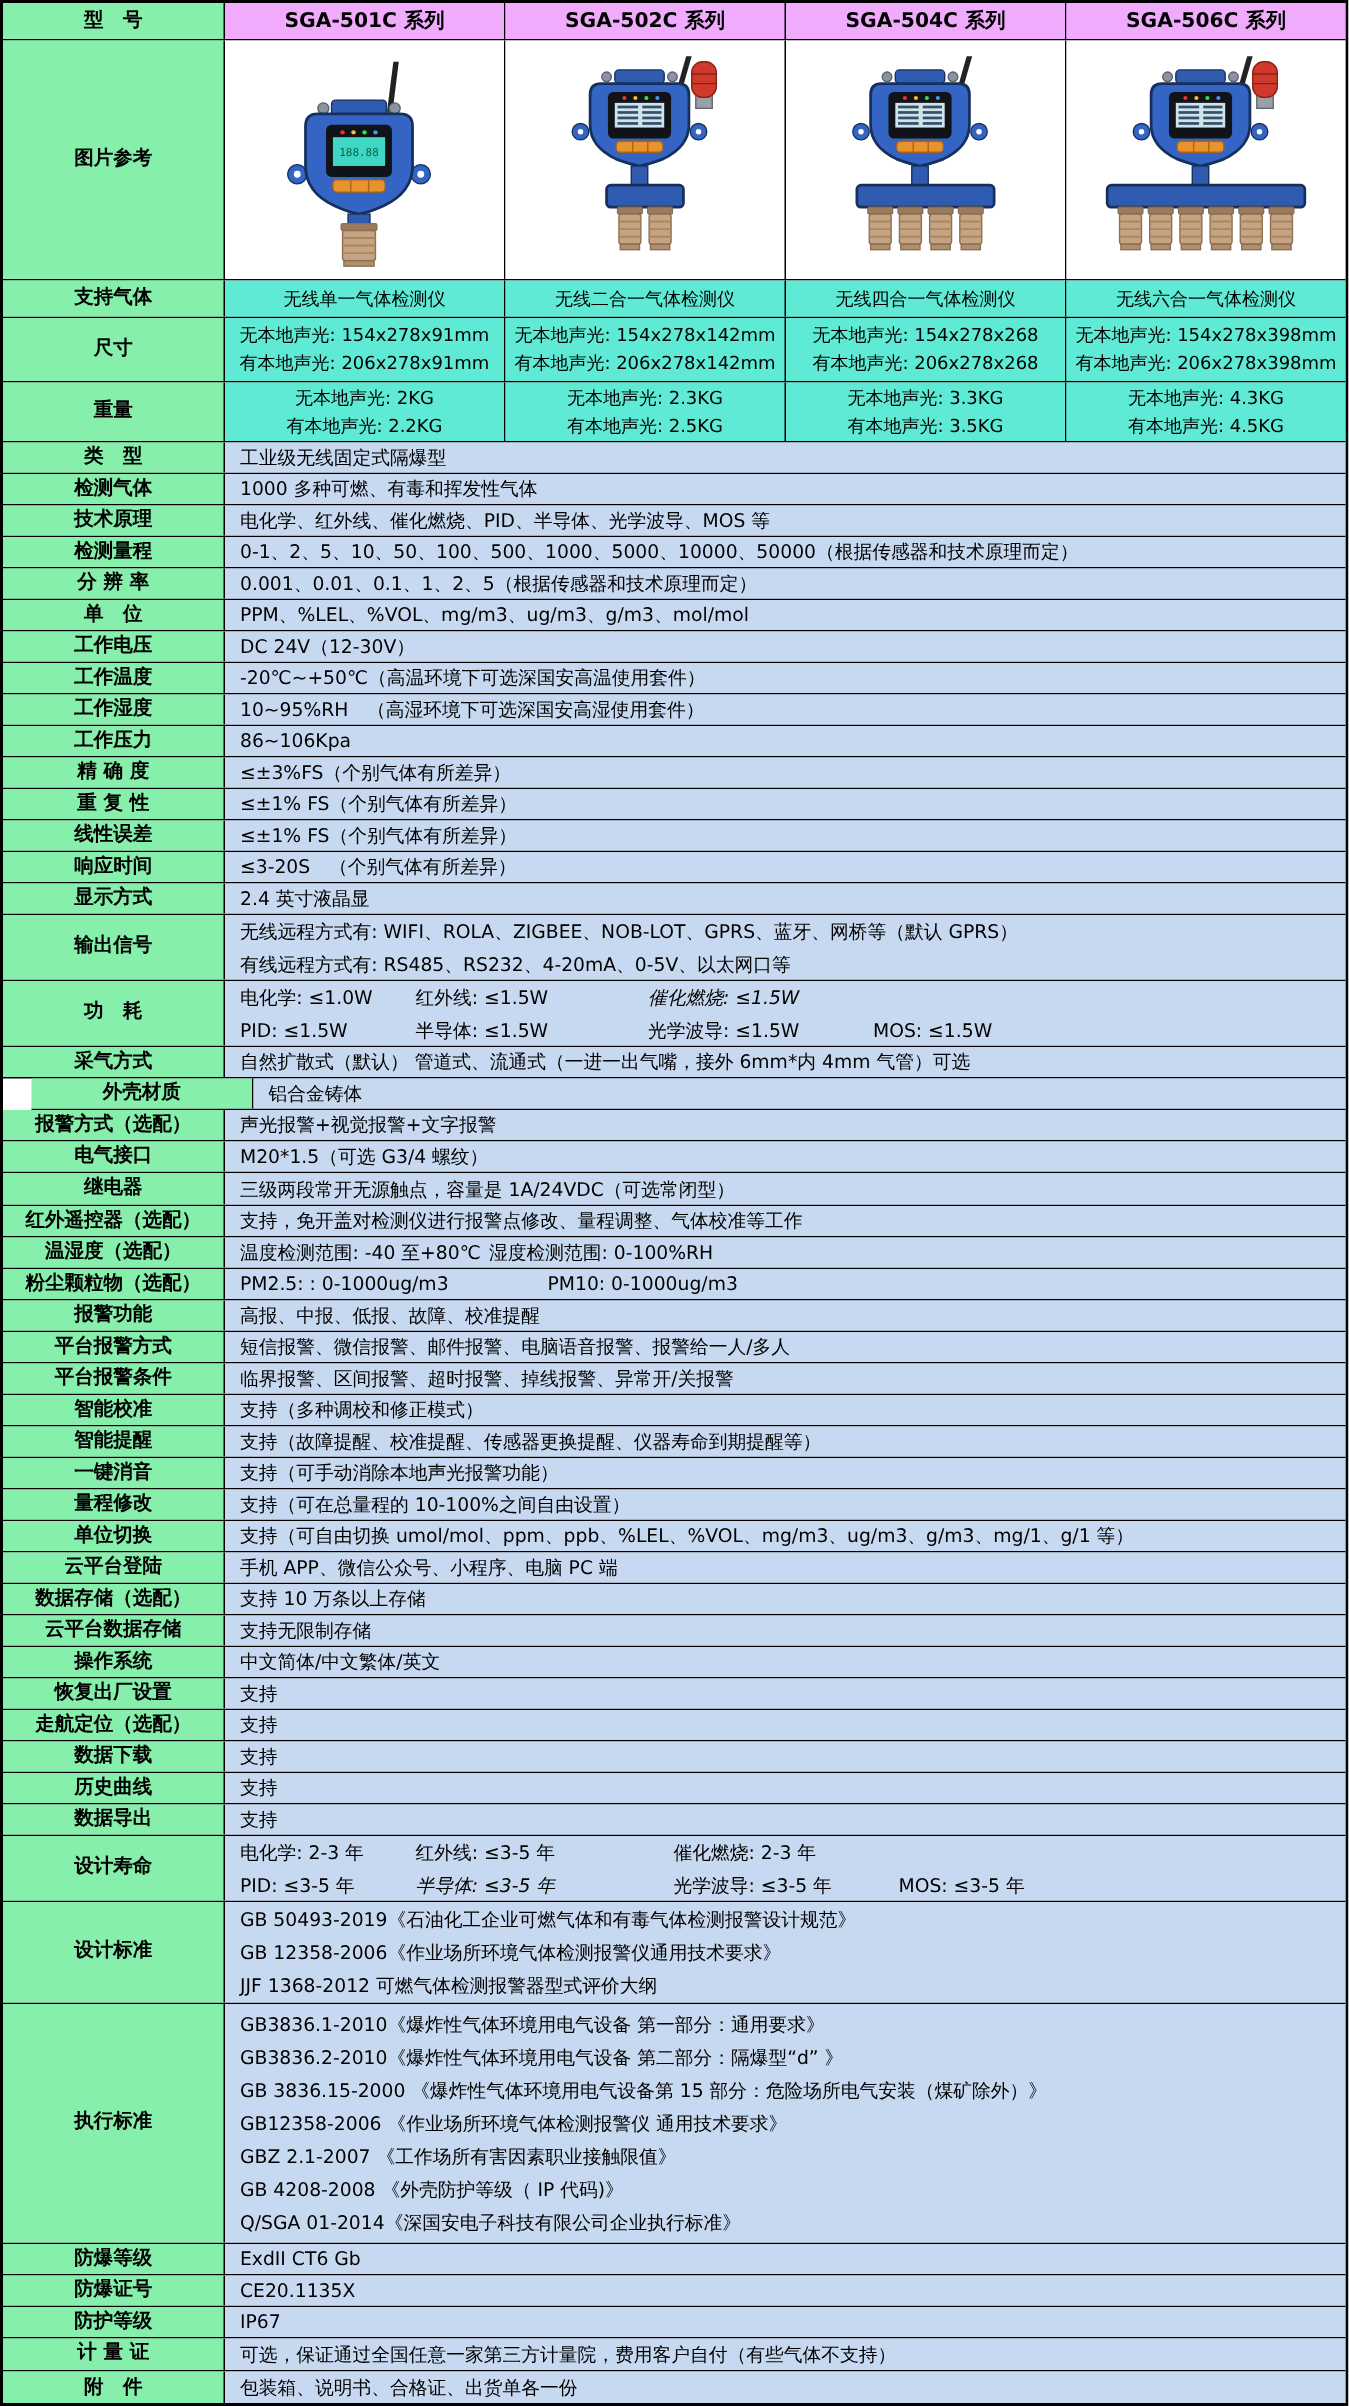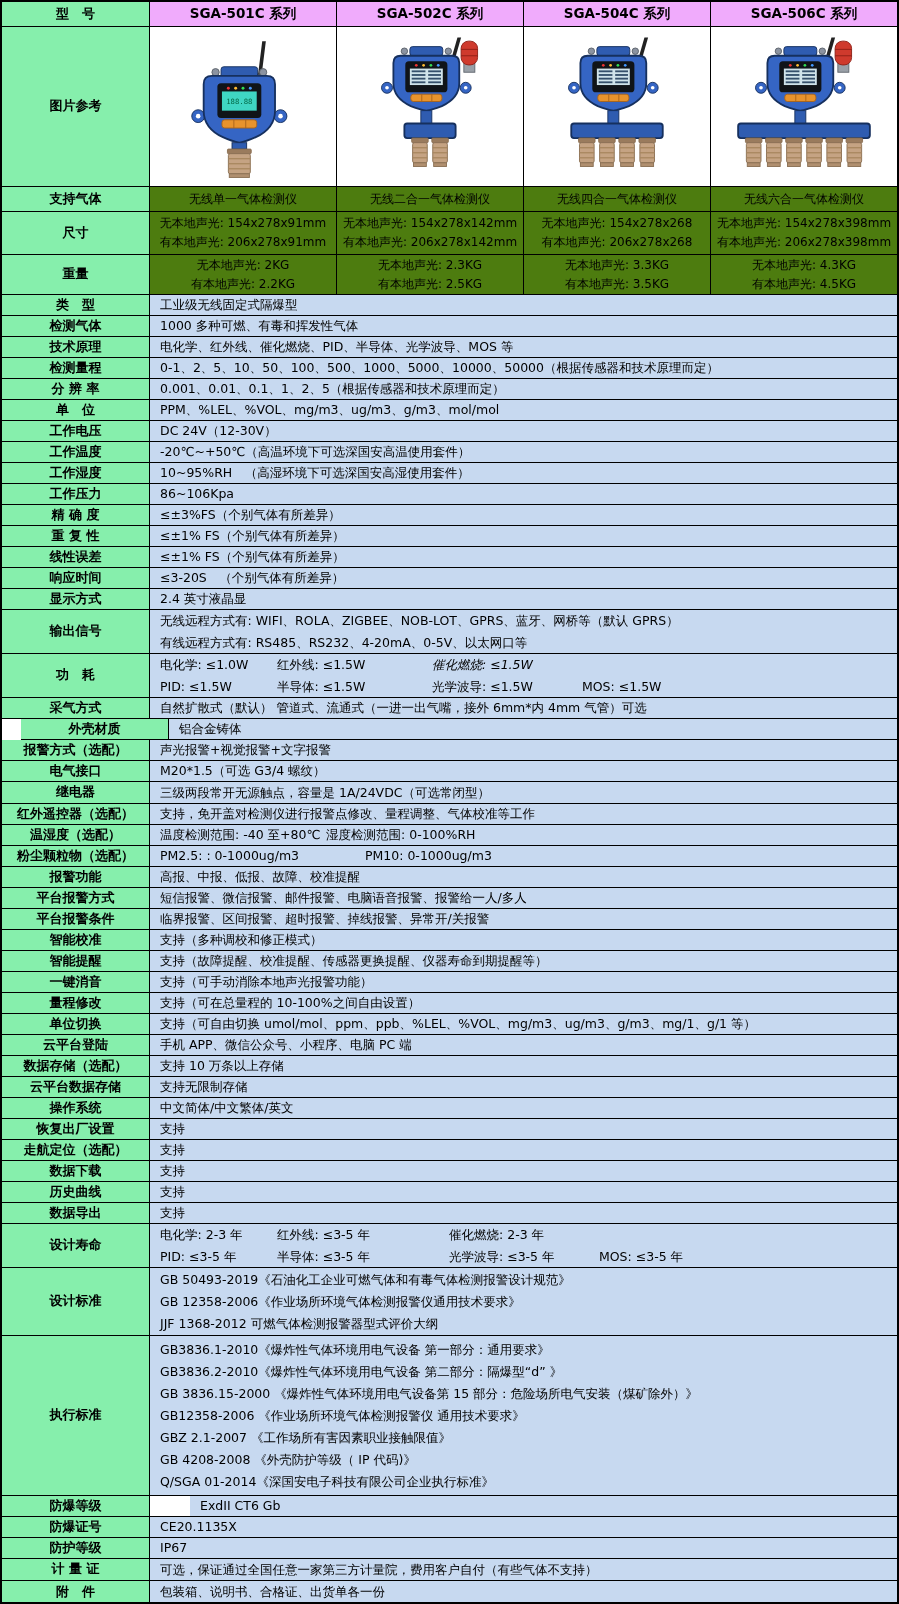--- a/index.html
+++ b/index.html
@@ -23,21 +23,21 @@
   }
   .cols4 { flex: 1 1 auto; display: flex; min-width: 0; }
   .col-cell {
     flex: 1 1 0; min-width: 0;
     border-right: 1px solid #000;
     display: flex; flex-direction: column; align-items: center; justify-content: center;
   }
   .col-cell:last-child { border-right: none; }
   .model-cell { background: #f0abfc; font-weight: bold; font-size: 13.5px; }
   .img-cell { background: #fff; }
-  .data-cell { background: #4d7c0f; font-size: 12px; }
+  .data-cell { background: #5eead4; font-size: 12px; }
   .cell-line { line-height: 19px; white-space: pre; }
   .value-cell {
     flex: 1 1 auto; min-width: 0;
     background: #C7D9F0;
     display: flex; flex-direction: column; justify-content: center;
     padding: 1px 6px 1px 10px;
     font-size: 12.5px;
   }
   .line { line-height: 22px; white-space: pre-wrap; }
   .seg { display: inline-block; white-space: pre; vertical-align: top; }
@@ -592,21 +592,21 @@
     <div class="t-row" style="height: 21px;">
       <div class="label-cell">数据导出</div>
       <div class="value-cell">
         <div class="line">支持</div>
       </div>
     </div>
     <div class="t-row" style="height: 44px;">
       <div class="label-cell">设计寿命</div>
       <div class="value-cell">
         <div class="line"><span class="seg" style="width: 117px;">电化学: 2-3 年</span><span class="seg" style="width: 172px;">红外线: ≤3-5 年</span><span class="seg" style="width: 150px;">催化燃烧: 2-3 年</span></div>
-        <div class="line"><span class="seg" style="width: 117px;">PID: ≤3-5 年</span><span class="seg" style="width: 172px;">半导体: ≤3-5 年</span><span class="seg" style="width: 150px;">光学波导: ≤3-5 年</span><span class="seg">MOS: ≤3-5 年</span></div>
+        <div class="line"><span class="seg" style="width: 117px;">PID: ≤3-5 年</span><span class="seg" style="width: 172px; font-style: italic;">半导体: ≤3-5 年</span><span class="seg" style="width: 150px;">光学波导: ≤3-5 年</span><span class="seg">MOS: ≤3-5 年</span></div>
       </div>
     </div>
     <div class="t-row" style="height: 68px;">
       <div class="label-cell">设计标准</div>
       <div class="value-cell">
         <div class="line">GB 50493-2019《石油化工企业可燃气体和有毒气体检测报警设计规范》</div>
         <div class="line">GB 12358-2006《作业场所环境气体检测报警仪通用技术要求》</div>
         <div class="line">JJF 1368-2012 可燃气体检测报警器型式评价大纲</div>
       </div>
     </div>
@@ -615,21 +615,21 @@
       <div class="value-cell">
         <div class="line">GB3836.1-2010《爆炸性气体环境用电气设备 第一部分：通用要求》</div>
         <div class="line">GB3836.2-2010《爆炸性气体环境用电气设备 第二部分：隔爆型“d” 》</div>
         <div class="line">GB 3836.15-2000 《爆炸性气体环境用电气设备第 15 部分：危险场所电气安装（煤矿除外）》</div>
         <div class="line">GB12358-2006 《作业场所环境气体检测报警仪 通用技术要求》</div>
         <div class="line">GBZ 2.1-2007 《工作场所有害因素职业接触限值》</div>
         <div class="line">GB 4208-2008 《外壳防护等级（ IP 代码)》</div>
         <div class="line">Q/SGA 01-2014《深国安电子科技有限公司企业执行标准》</div>
       </div>
     </div>
-    <div class="t-row" style="height: 21px; gap: 40px;">
+    <div class="t-row" style="height: 21px;">
       <div class="label-cell">防爆等级</div>
       <div class="value-cell">
         <div class="line">ExdII CT6 Gb</div>
       </div>
     </div>
     <div class="t-row" style="height: 21px;">
       <div class="label-cell">防爆证号</div>
       <div class="value-cell">
         <div class="line">CE20.1135X</div>
       </div>

